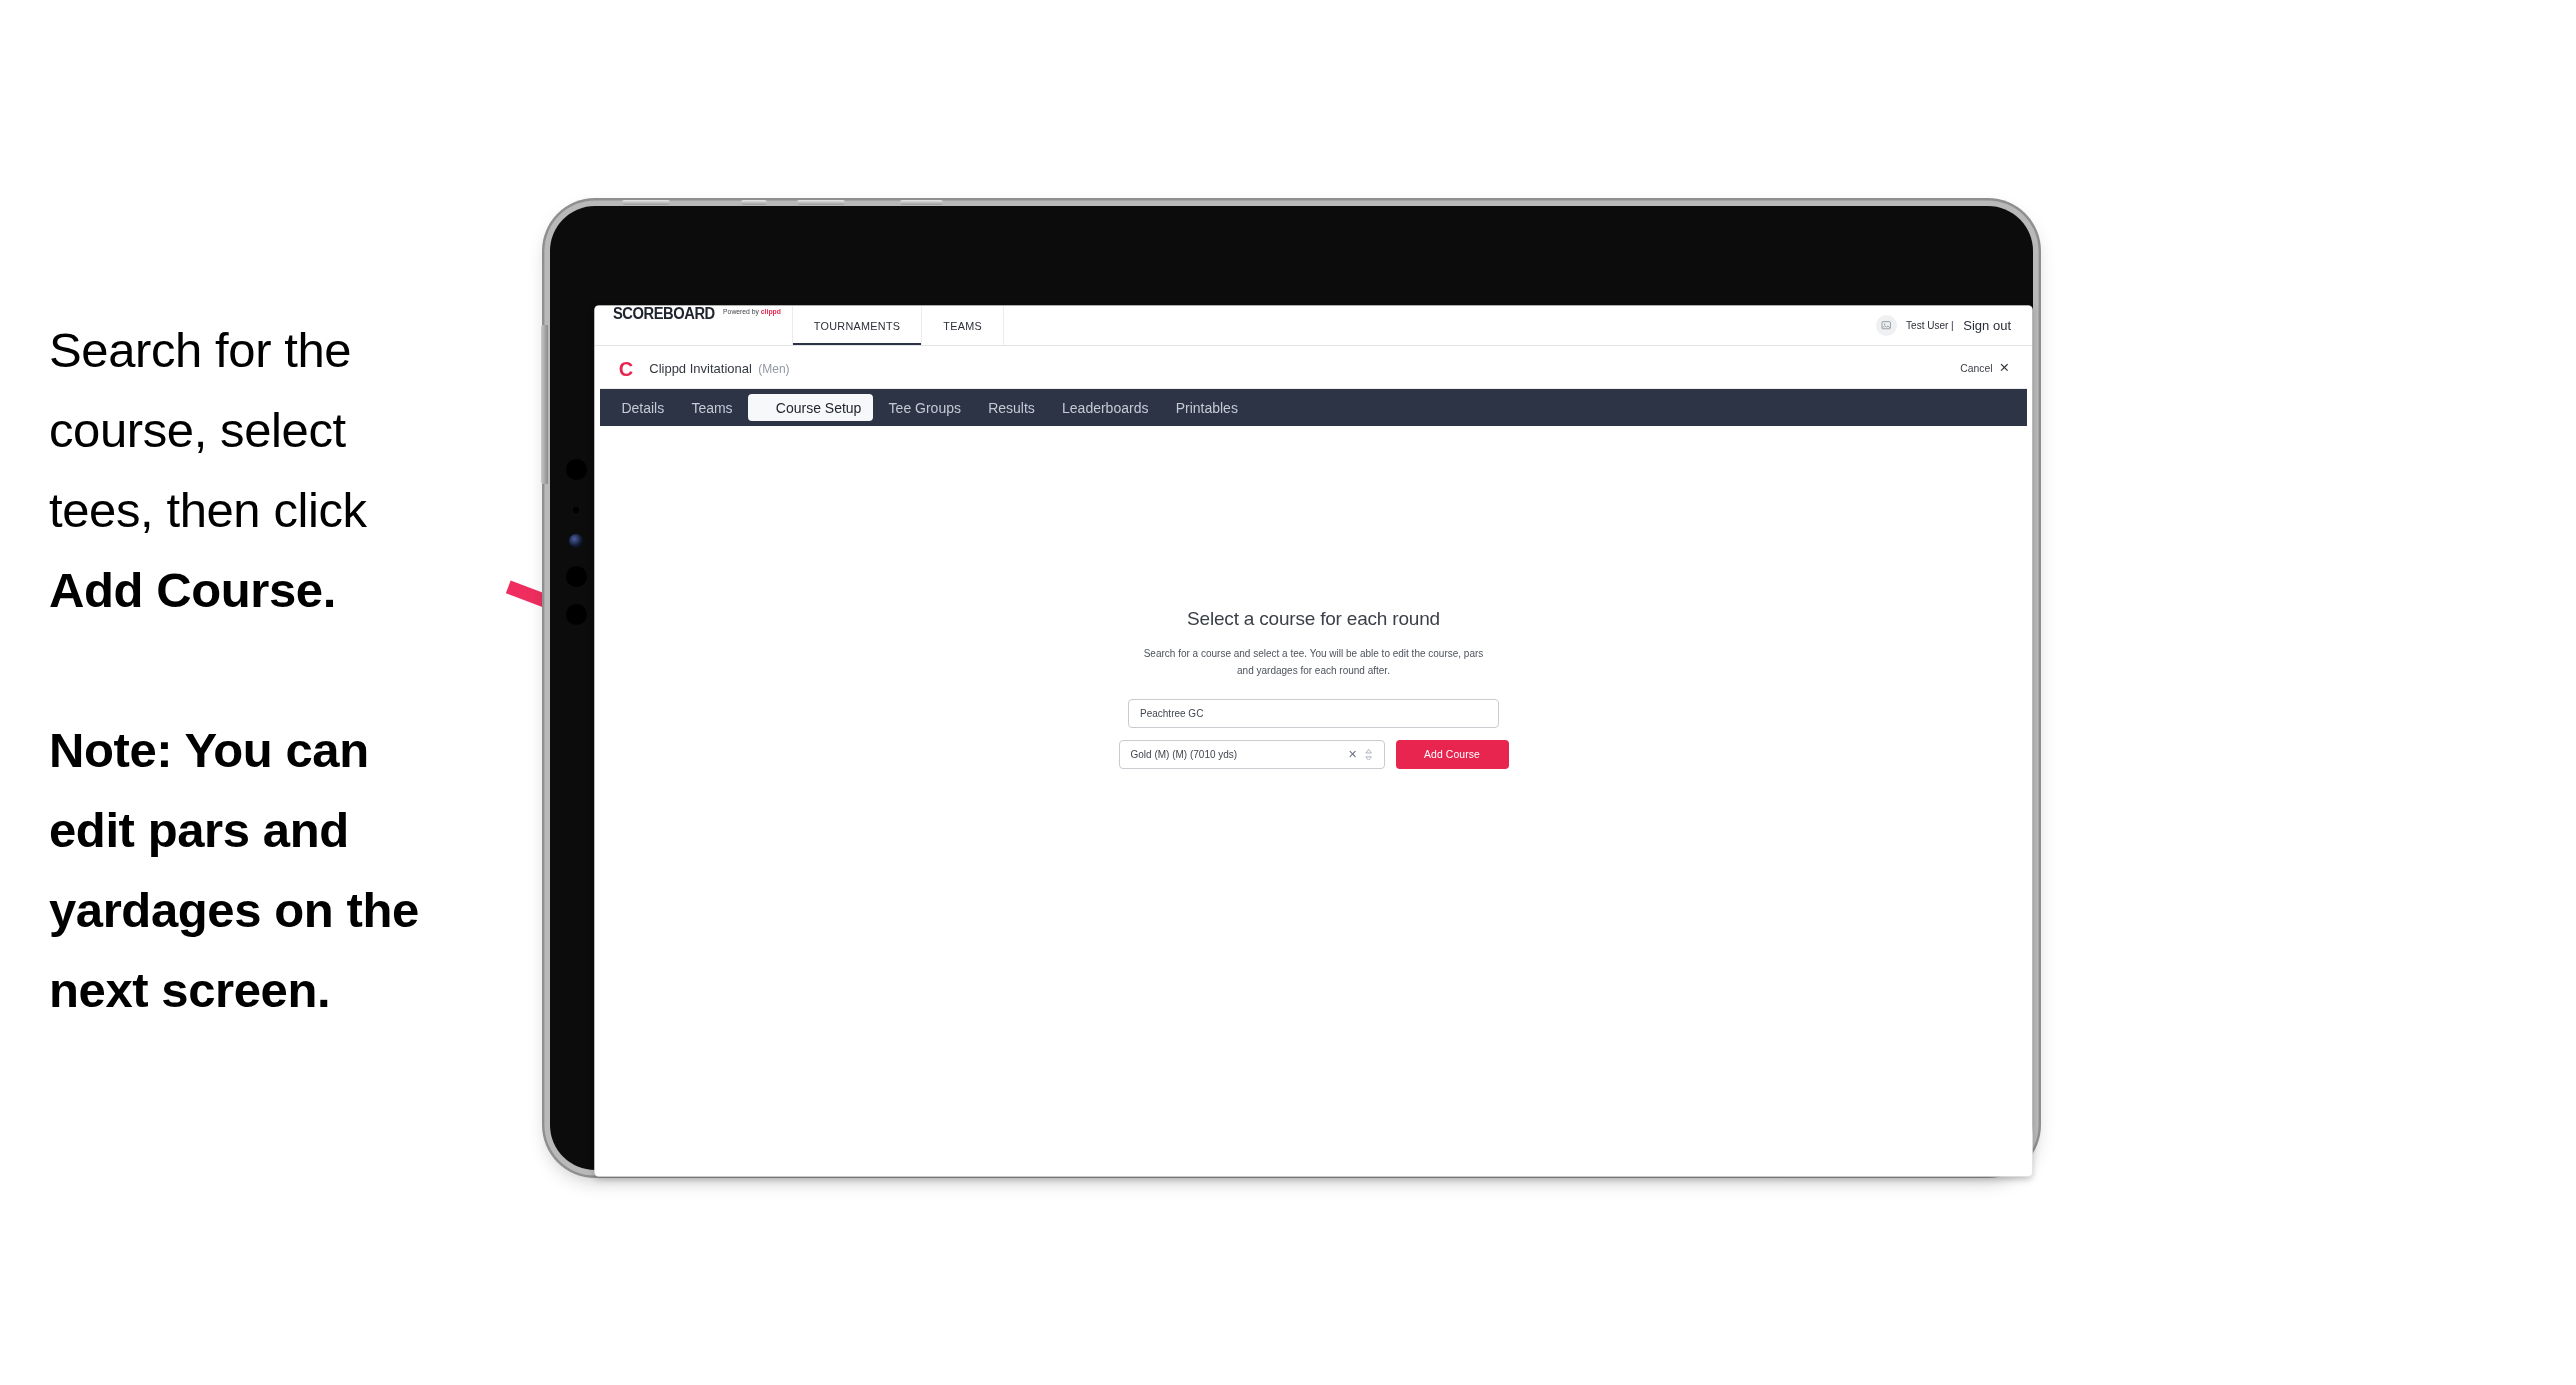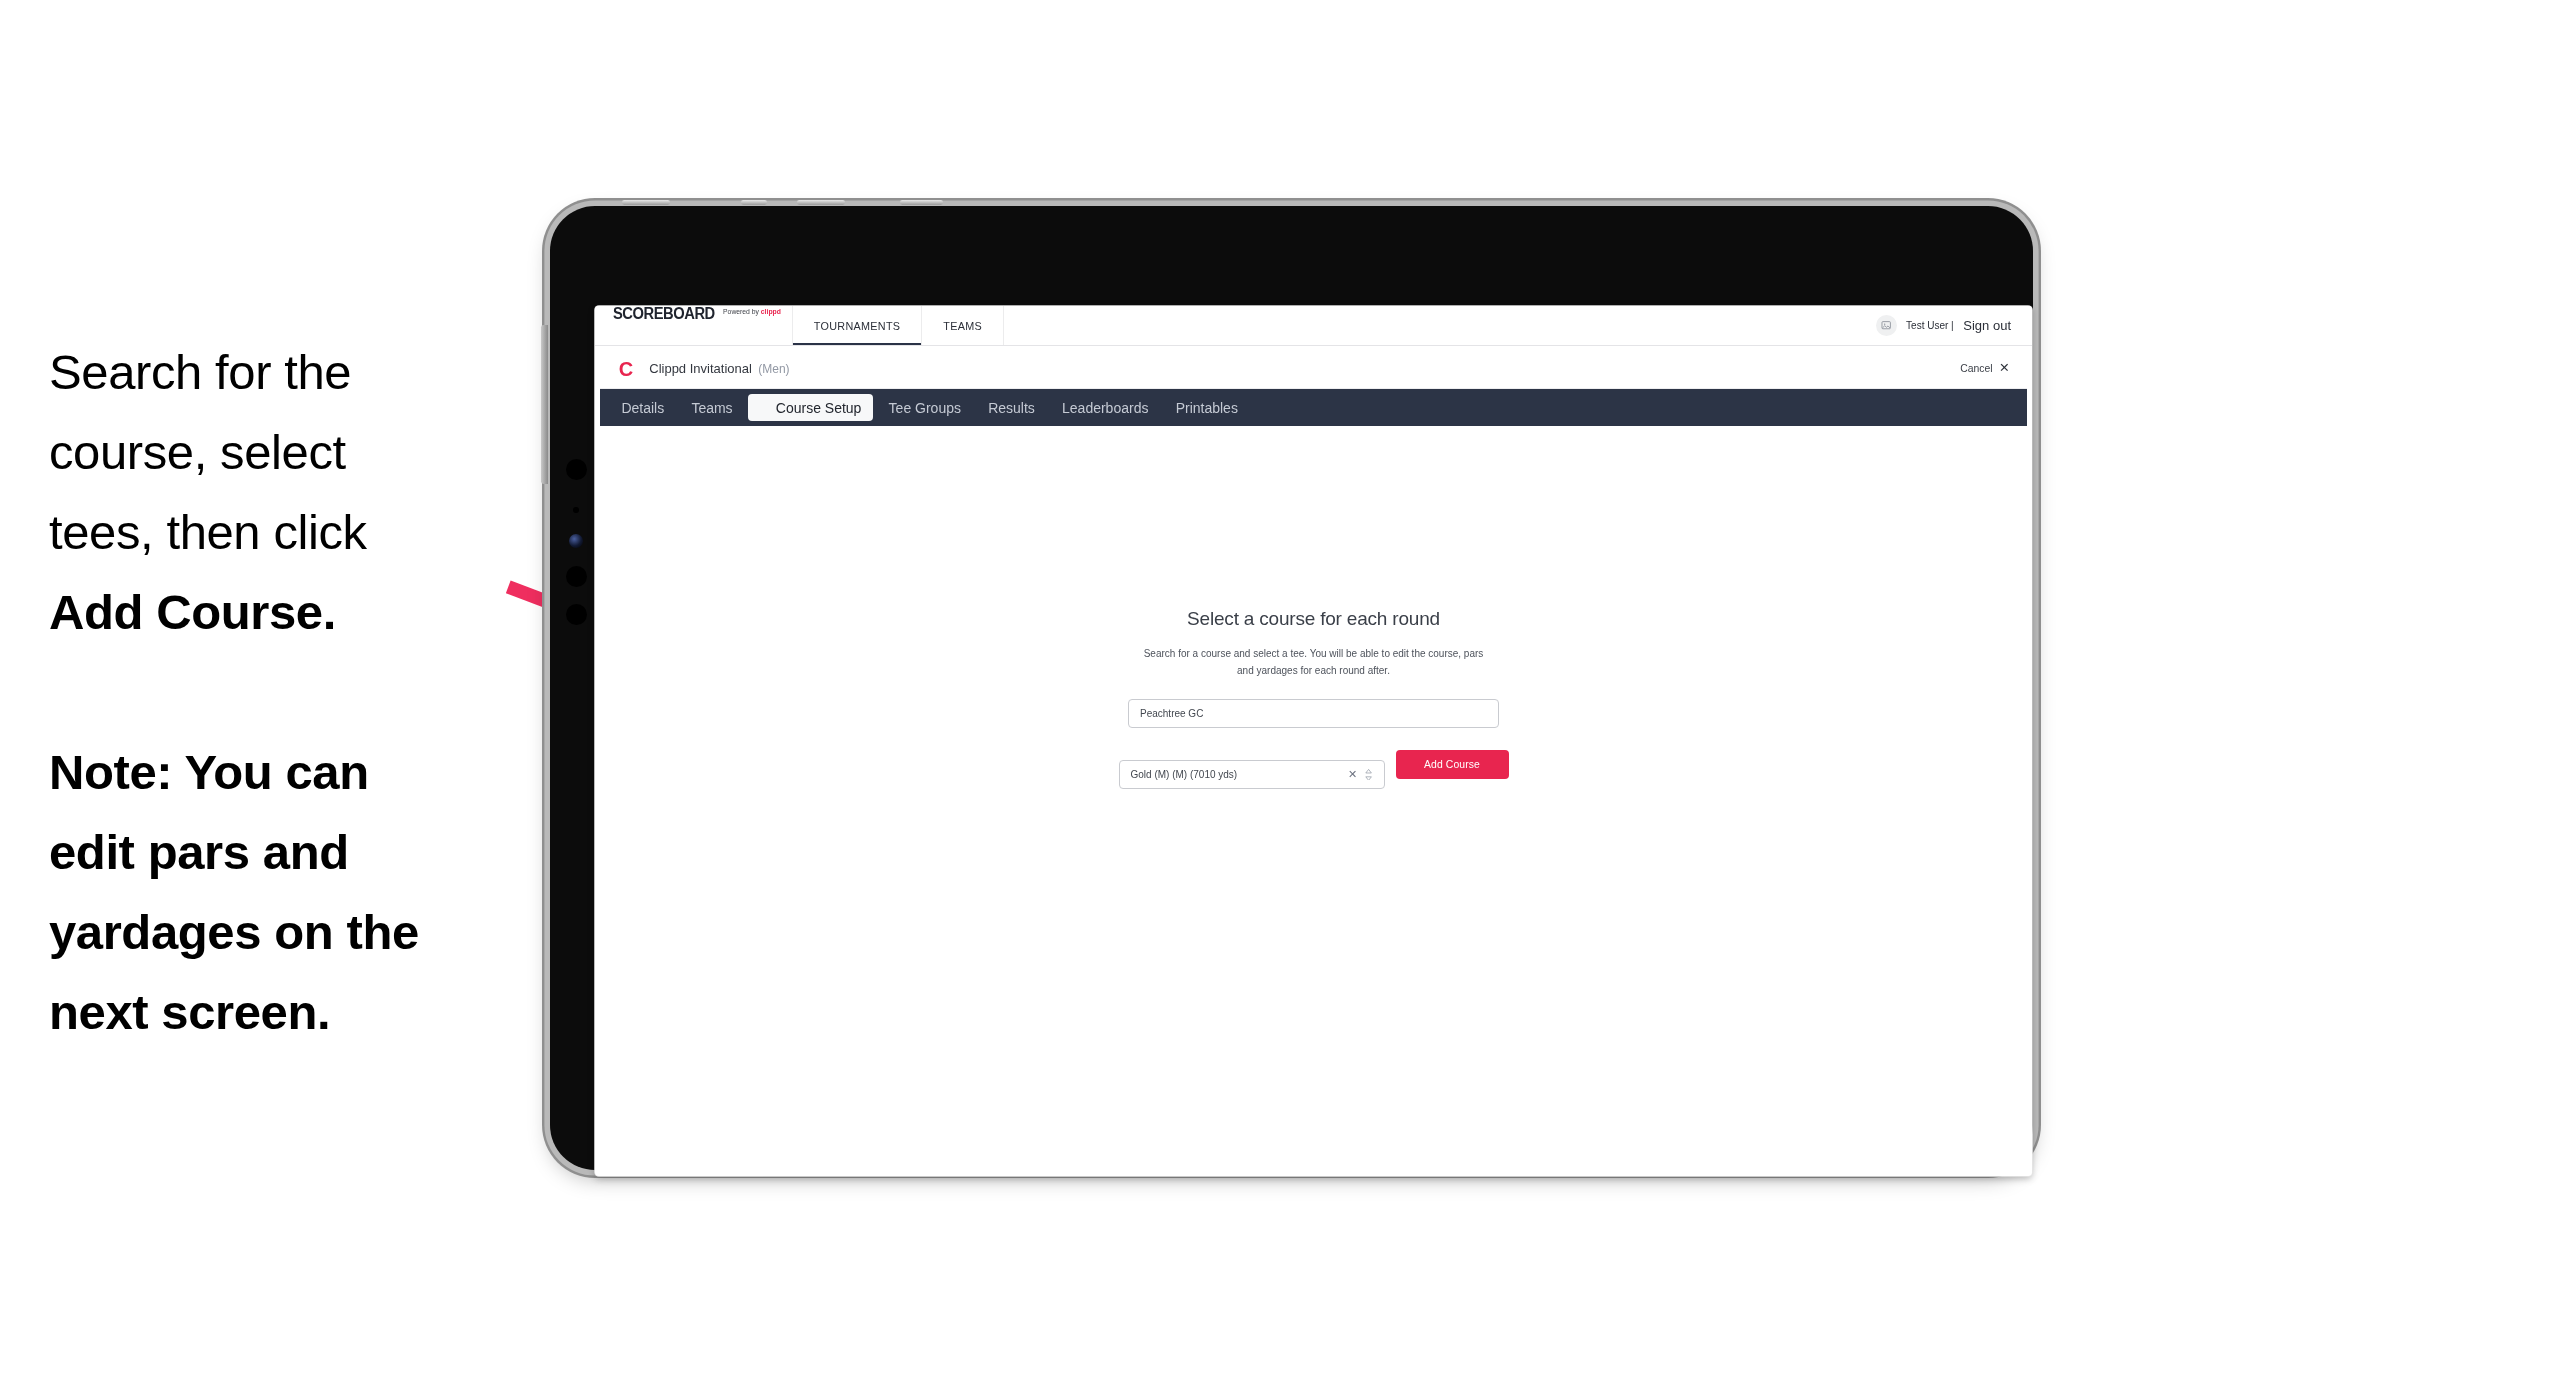--- a/index.html
+++ b/index.html
@@ -16,21 +16,21 @@
     position: relative;
     width: 2576px;
     height: 1386px;
     background: #ffffff;
   }
 
   
   .instructions {
     position: absolute;
     left: 49px;
-    top: 332px;
+    top: 310px;
     width: 494px;
   }
   .instr-block { margin: 0; }
   .instr-line {
     font-size: 49px;
     line-height: 80px;
     color: #000000;
     letter-spacing: -0.4px;
     white-space: nowrap;
   }
@@ -306,21 +306,20 @@
     position: relative;
     width: 266px;
     height: 29px;
     border: 0.8px solid #c9cbd0;
     border-radius: 4px;
     background: #ffffff;
     display: flex;
     align-items: center;
     padding: 0 11px;
     cursor: pointer;
-    margin-top: 20px;
   }
   .tee-value {
     font-size: 10px;
     color: #42474f;
     flex: 1;
     text-align: left;
   }
   .tee-clear {
     font-size: 11px;
     color: #6c7280;

